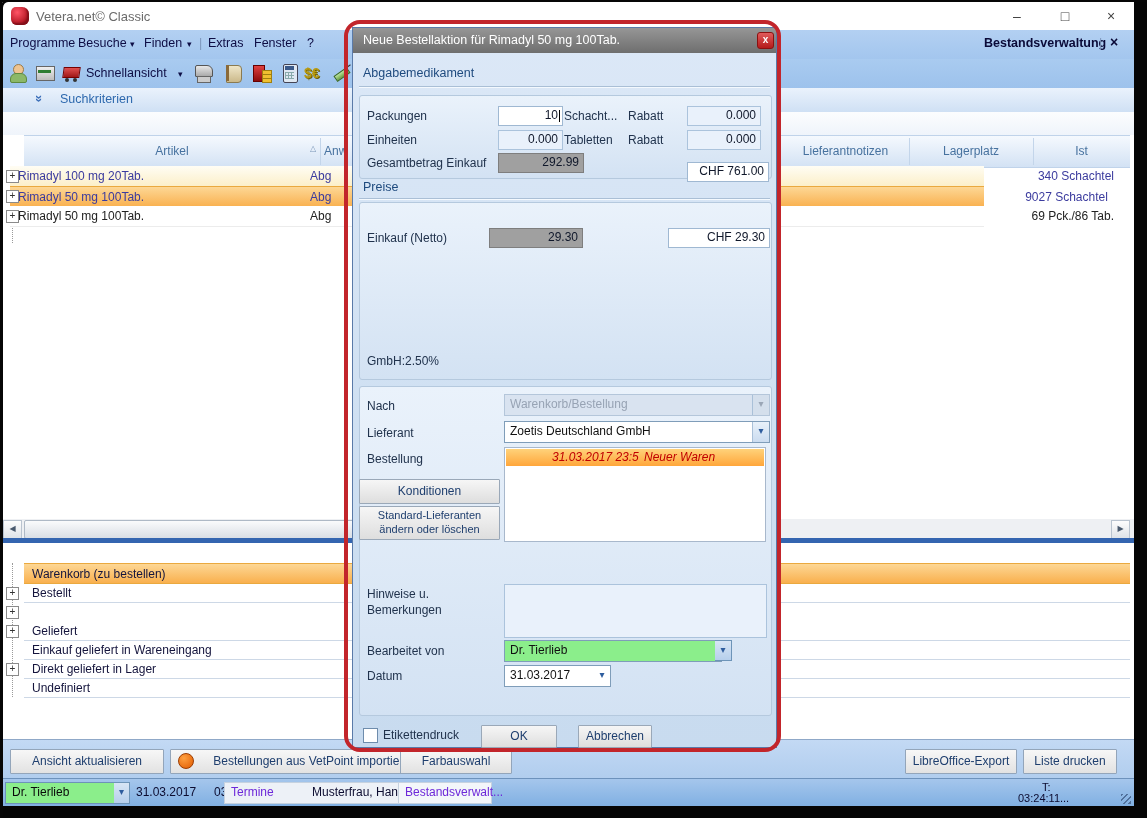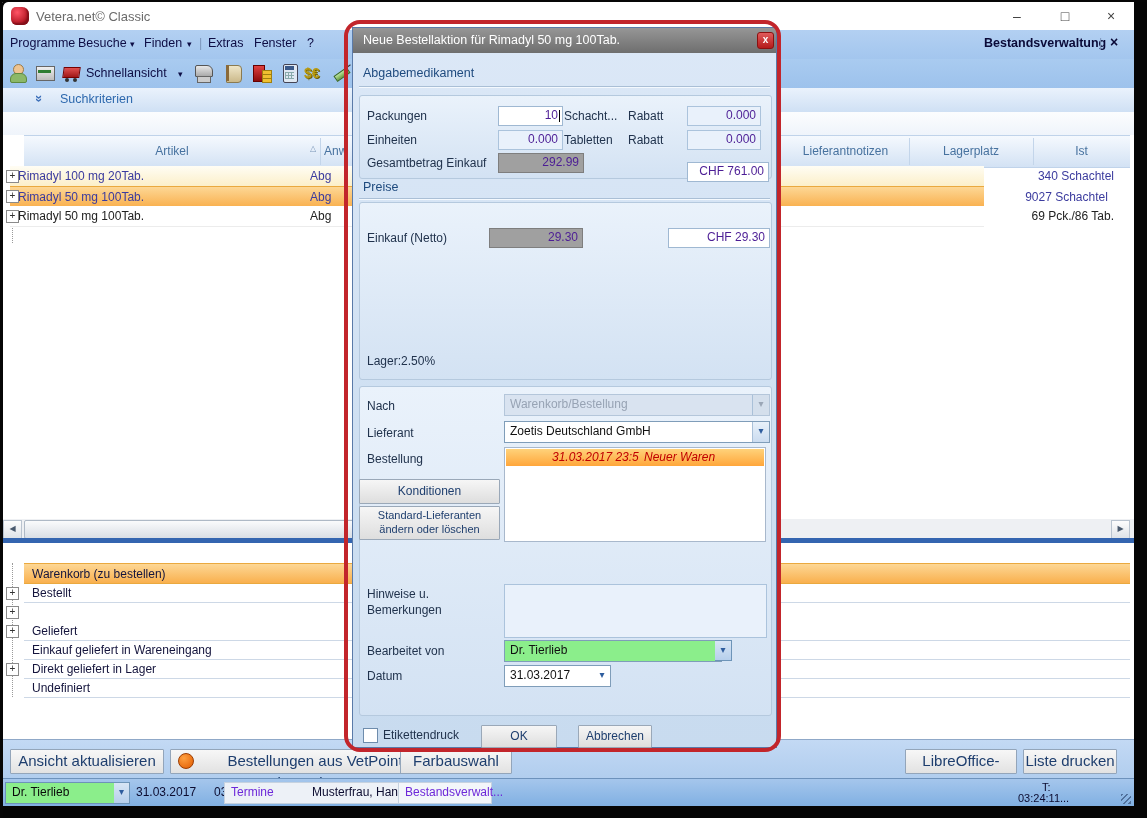--- a/index.html
+++ b/index.html
@@ -49,21 +49,21 @@
   .grip{position:absolute;left:50%;top:4px;width:14px;height:9px;
         background:repeating-linear-gradient(90deg,#97a3b2 0 1px,transparent 1px 3px);}
   .splitter{left:0;top:536px;width:1132px;height:5px;background:#3465b0;}
   
   .lower{left:0;top:541px;width:1132px;height:196px;background:#fff;}
   .ltrow{position:absolute;left:22px;width:1106px;height:19px;border-bottom:1px solid #cdd8e6;color:#14143c;}
   .ltlbl{position:absolute;left:8px;top:3px;}
   
   .btnbar{left:0;top:737px;width:1132px;height:39px;background:linear-gradient(#c3d9f4,#b0cdee);border-top:1px solid #8fa8c8;}
   .btn{position:absolute;height:23px;background:linear-gradient(#f7f7f7,#e2e2e2);border:1px solid #93a5ba;
-       color:#1e3e6e;text-align:center;line-height:22px;font-size:15px;border-radius:1px;}
+       color:#1e3e6e;text-align:center;line-height:22px;font-size:12px;border-radius:1px;}
   
   .statusbar{left:0;top:776px;width:1132px;height:28px;background:linear-gradient(#a5c6ec,#7fafe2);border-top:1px solid #6d92bc;}
   .seg{position:absolute;top:3px;height:20px;}
   .greenbox{background:#8bee8b;border:1px solid #6d94b8;color:#0a0a0a;line-height:19px;padding-left:6px;}
   .combo-arrow{background:linear-gradient(#d7e5f5,#b6cfec);border:1px solid #6d94b8;border-left:none;
                text-align:center;color:#2e5d9e;line-height:18px;font-size:10px;}
   .lightseg{background:#edf1f7;border:1px solid #c6d2e0;color:#6d28d9;line-height:19px;}
   .grip2{position:absolute;right:3px;bottom:3px;width:10px;height:10px;
          background:repeating-linear-gradient(135deg,#51719c 0 1.5px,transparent 1.5px 4px);}
   
@@ -72,21 +72,21 @@
   .dtitle{left:0;top:0;width:423px;height:25px;background:linear-gradient(#969696,#6e6e6e);}
   .dtitletx{left:10px;top:5px;color:#fff;font-size:12.5px;white-space:nowrap;}
   .dclose{left:404px;top:4px;width:15px;height:15px;background:linear-gradient(#e05b5b,#b51a1a);
           border:1px solid #8c1010;border-radius:3px;color:#fff;font-size:10px;font-weight:bold;
           text-align:center;line-height:14px;}
   .section{color:#1e4a7e;font-size:12.5px;}
   .secline{height:1px;background:#aabfd6;box-shadow:0 1px 0 #f4f9fe;}
   .grp{border:1px solid #b5c9de;border-radius:3px;background:linear-gradient(#eaf2fb,#d3e2f3);}
   .dlbl{color:#21334d;}
   .fld{position:absolute;height:18px;border:1px solid #abc3dc;background:#e9f1fb;text-align:right;
-       line-height:17px;padding-right:4px;color:#4c1d95;}
+       line-height:17px;padding-right:4px;color:#0f172a;}
   .fld-gray{background:#a0a0a0;border-color:#7e7e7e;}
   .fld-white{background:#fff;border-color:#9fb8d2;}
   .caret{position:absolute;width:1px;height:12px;background:#000;top:3px;}
   .combo{position:absolute;height:20px;border:1px solid #7f9db9;background:#fff;line-height:19px;padding-left:5px;color:#111;}
   .combo .ar{position:absolute;right:0;top:0;bottom:0;width:16px;text-align:center;color:#2e5d9e;
              font-size:10px;line-height:18px;background:linear-gradient(#e8f1fa,#cbdcf0);border-left:1px solid #a9c0d8;}
   .disabled{background:#d9e3f0;color:#97a3b4;border-color:#b4c6da;}
   .disabled .ar{color:#9aa6b6;background:#d4dfec;}
   .dbtn{position:absolute;background:linear-gradient(#f6f6f6,#dedede);border:1px solid #9aa8b8;
         color:#1e3e6e;text-align:center;border-radius:1px;}
@@ -307,21 +307,21 @@
      <span>CHF 761.00</span></div>
 
    <div class="abs section" style="left:10px;top:152px">Preise</div>
    <div class="abs secline" style="left:6px;top:170px;width:411px"></div>
    <div class="abs grp" style="left:6px;top:174px;width:411px;height:176px"></div>
    <div class="abs dlbl" style="left:14px;top:203px">Einkauf (Netto)</div>
    <div class="fld fld-gray" style="left:136px;top:200px;width:88px">
      <span>29.30</span></div>
    <div class="fld fld-white" style="left:315px;top:200px;width:96px">
      <span>CHF 29.30</span></div>
-   <div class="abs dlbl" style="left:14px;top:326px">Lager:2.50%</div>
+   <div class="abs dlbl" style="left:14px;top:326px">GmbH:2.50%</div>
 
    <div class="abs grp" style="left:6px;top:358px;width:411px;height:328px"></div>
    <div class="abs dlbl" style="left:14px;top:371px">Nach</div>
    <div class="combo disabled" style="left:151px;top:366px;width:259px">
      <span>Warenkorb/Bestellung</span>
      <span class="ar">▾</span></div>
 
    <div class="abs dlbl" style="left:14px;top:398px">Lieferant</div>
    <div class="combo" style="left:151px;top:393px;width:259px">
      <span>Zoetis Deutschland GmbH</span>

